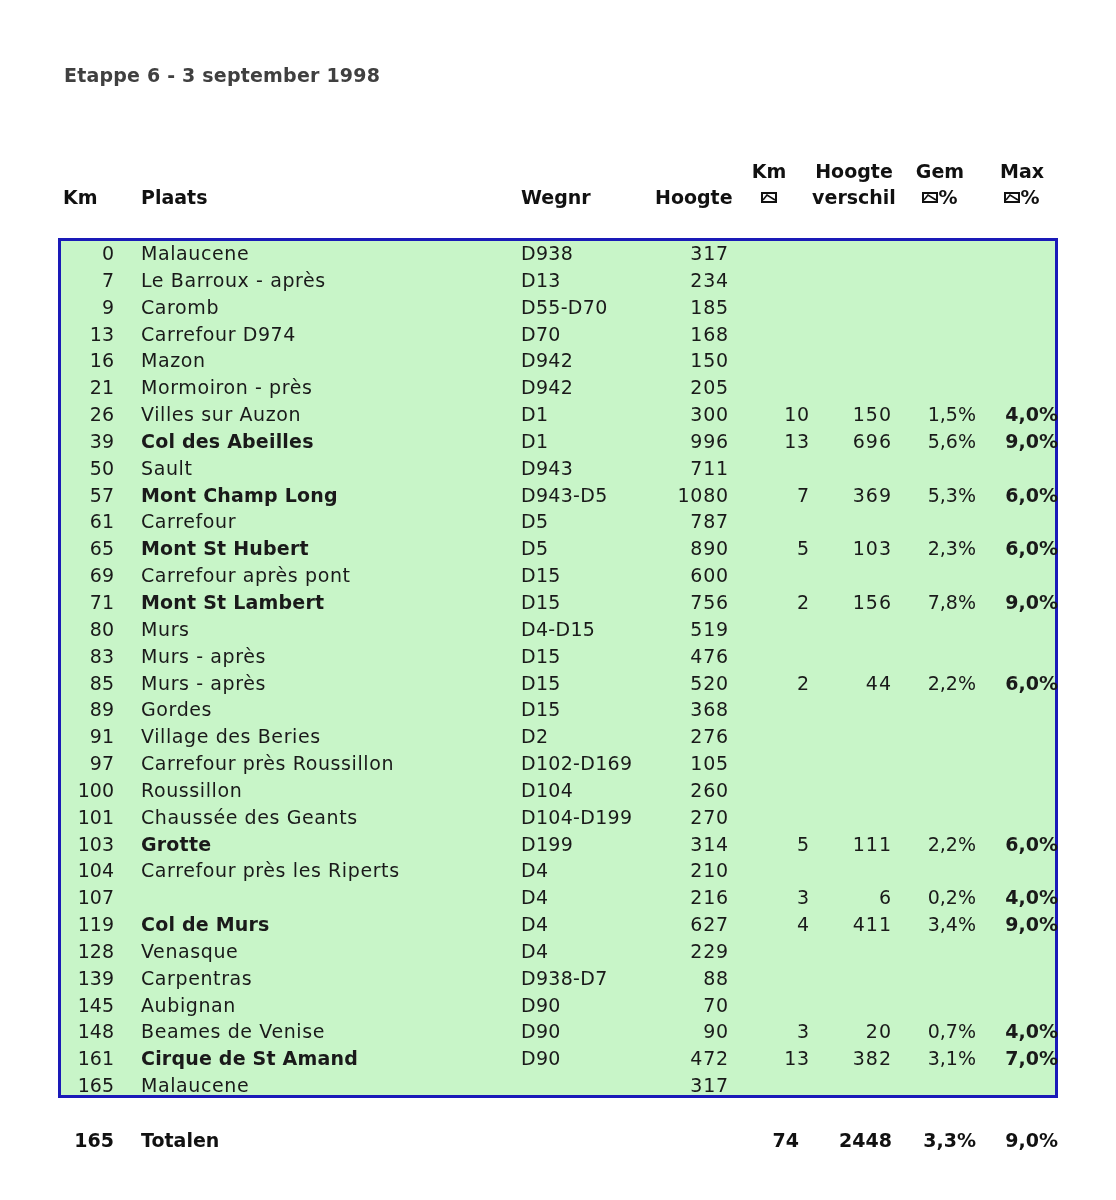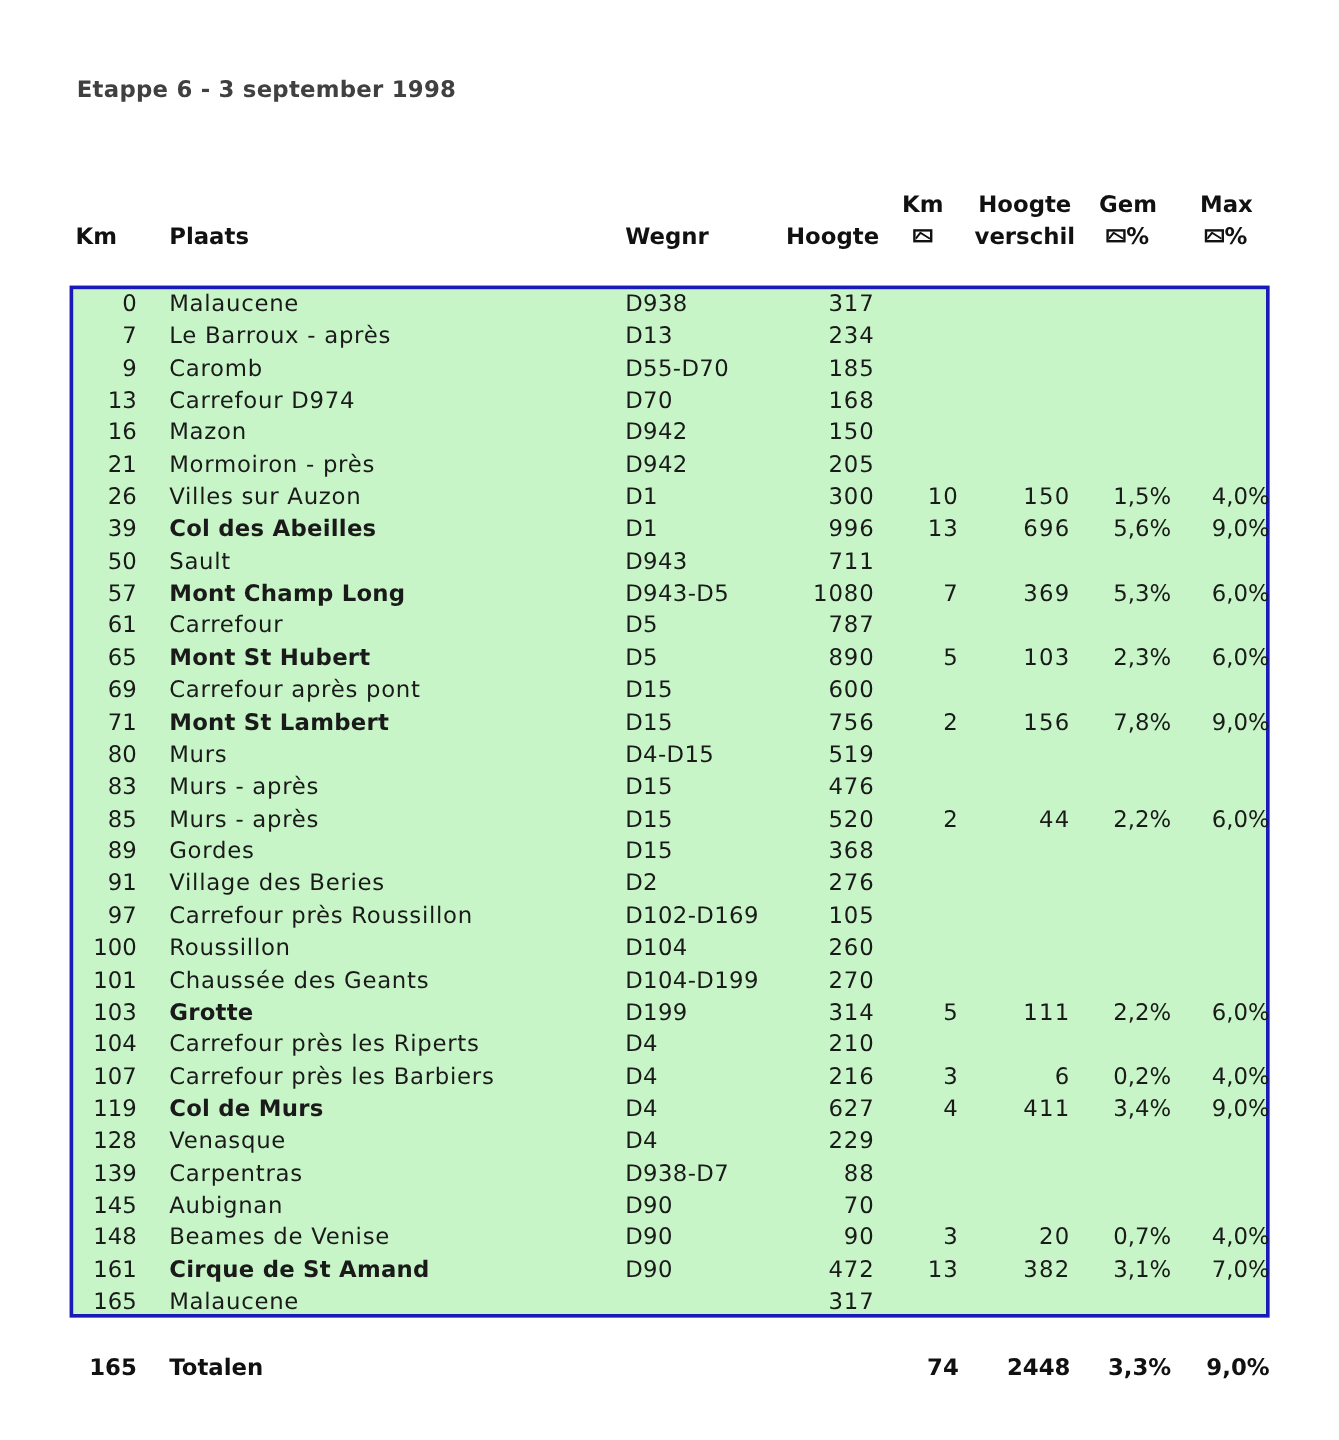--- a/index.html
+++ b/index.html
@@ -75,24 +75,24 @@
       font-size: 19px;
       line-height: 26px;
       color: #1a1a1a;
     }
     .row .c { position: absolute; top: 0; white-space: nowrap; }
     .c-km { right: 1002px; text-align: right; }
     .c-plaats { left: 141px; letter-spacing: 0.6px; }
     .c-plaats.bold { font-weight: bold; letter-spacing: 0.2px; text-align: center; }
     .c-wegnr { left: 521px; letter-spacing: 0.3px; }
     .c-hoogte { right: 387px; text-align: right; letter-spacing: 0.8px; }
-    .c-kmclimb { right: 317px; text-align: right; letter-spacing: 0.8px; }
+    .c-kmclimb { right: 306px; text-align: right; letter-spacing: 0.8px; }
     .c-verschil { right: 224px; text-align: right; letter-spacing: 1px; }
     .c-gem { right: 140px; text-align: right; }
-    .c-max { right: 58px; text-align: right; }
+    .c-max { right: 58px; text-align: right; font-weight: bold; }
 
     .totals {
       position: absolute;
       left: 0;
       top: 1126px;
       width: 1116px;
       height: 28px;
       font-size: 19px;
       font-weight: bold;
       line-height: 28px;
@@ -396,21 +396,20 @@
       <span class="c c-plaats">Carrefour près les Riperts</span>
       <span class="c c-wegnr">D4</span>
       <span class="c c-hoogte">210</span>
       <span class="c c-kmclimb"></span>
       <span class="c c-verschil"></span>
       <span class="c c-gem"></span>
       <span class="c c-max"></span>
     </div>
     <div class="row">
       <span class="c c-km">107</span>
-      <span class="c c-plaats">Carrefour près les Barbiers</span>
       <span class="c c-wegnr">D4</span>
       <span class="c c-hoogte">216</span>
       <span class="c c-kmclimb">3</span>
       <span class="c c-verschil">6</span>
       <span class="c c-gem">0,2%</span>
       <span class="c c-max">4,0%</span>
     </div>
     <div class="row">
       <span class="c c-km">119</span>
       <span class="c c-plaats bold">Col de Murs</span>

